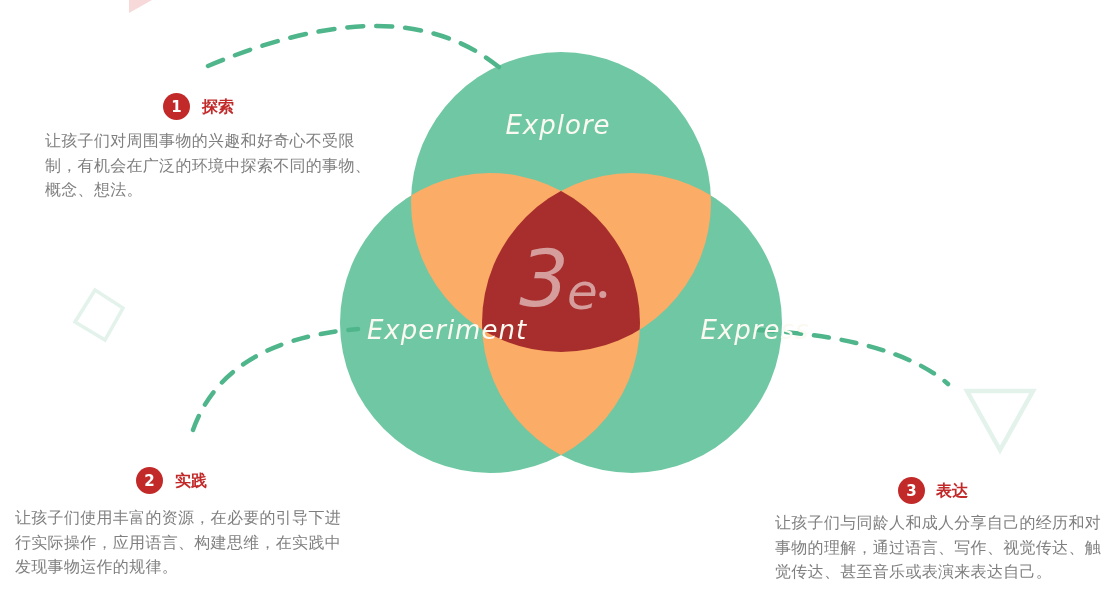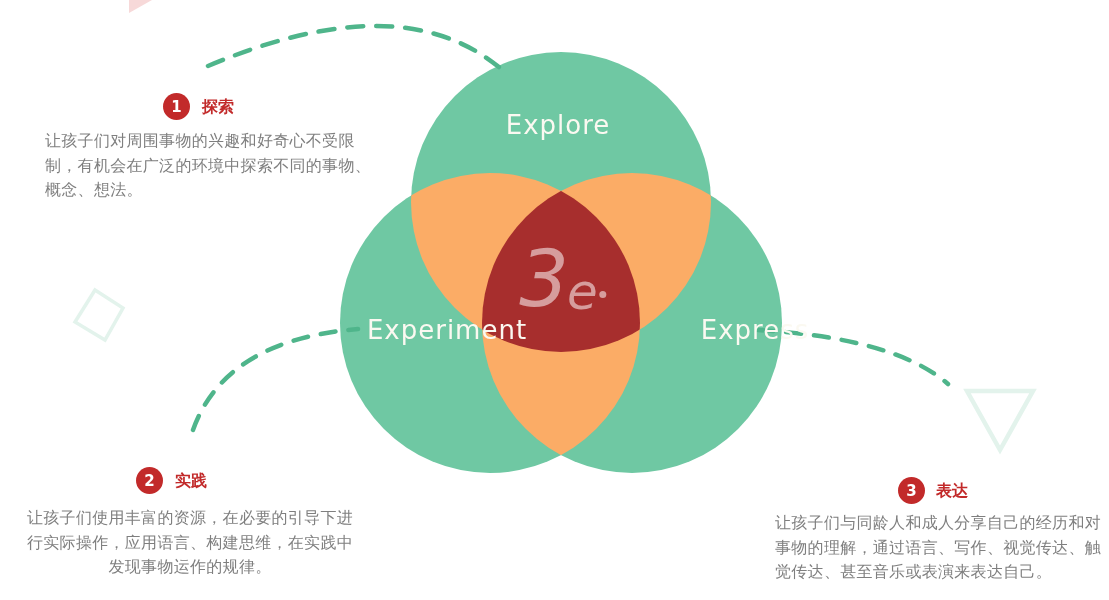--- a/index.html
+++ b/index.html
@@ -20,20 +20,21 @@
     left: 0;
     top: 0;
     width: 1109px;
     height: 600px;
   }
   
   .circle-label {
     position: absolute;
     transform: translate(-50%, -50%);
     font-family: cursive, "DejaVu Sans", sans-serif;
+    font-style: italic;
     font-size: 26px;
     letter-spacing: 1px;
     color: #fbf9f1;
     white-space: nowrap;
   }
   
   .logo {
     position: absolute;
     left: 563px;
     top: 280px;
@@ -151,21 +152,21 @@
   </div>
 
   <div class="badge" style="left:163px; top:93px;">1</div>
   <div class="ann-title" style="left:202px; top:97px;">探索</div>
   <div class="ann-body" style="left:45px; top:129px;">让孩子们对周围事物的兴趣和好奇心不受限
 制，有机会在广泛的环境中探索不同的事物、
 概念、想法。</div>
 
   <div class="badge" style="left:136px; top:467px;">2</div>
   <div class="ann-title" style="left:175px; top:471px;">实践</div>
-  <div class="ann-body" style="left:15px; top:506px;text-align:center;">让孩子们使用丰富的资源，在必要的引导下进
+  <div class="ann-body" style="left:15px; top:506px;">让孩子们使用丰富的资源，在必要的引导下进
 行实际操作，应用语言、构建思维，在实践中
 发现事物运作的规律。</div>
 
   <div class="badge" style="left:898px; top:477px;">3</div>
   <div class="ann-title" style="left:936px; top:481px;">表达</div>
   <div class="ann-body" style="left:775px; top:511px;">让孩子们与同龄人和成人分享自己的经历和对
 事物的理解，通过语言、写作、视觉传达、触
 觉传达、甚至音乐或表演来表达自己。</div>
 
 </div>

